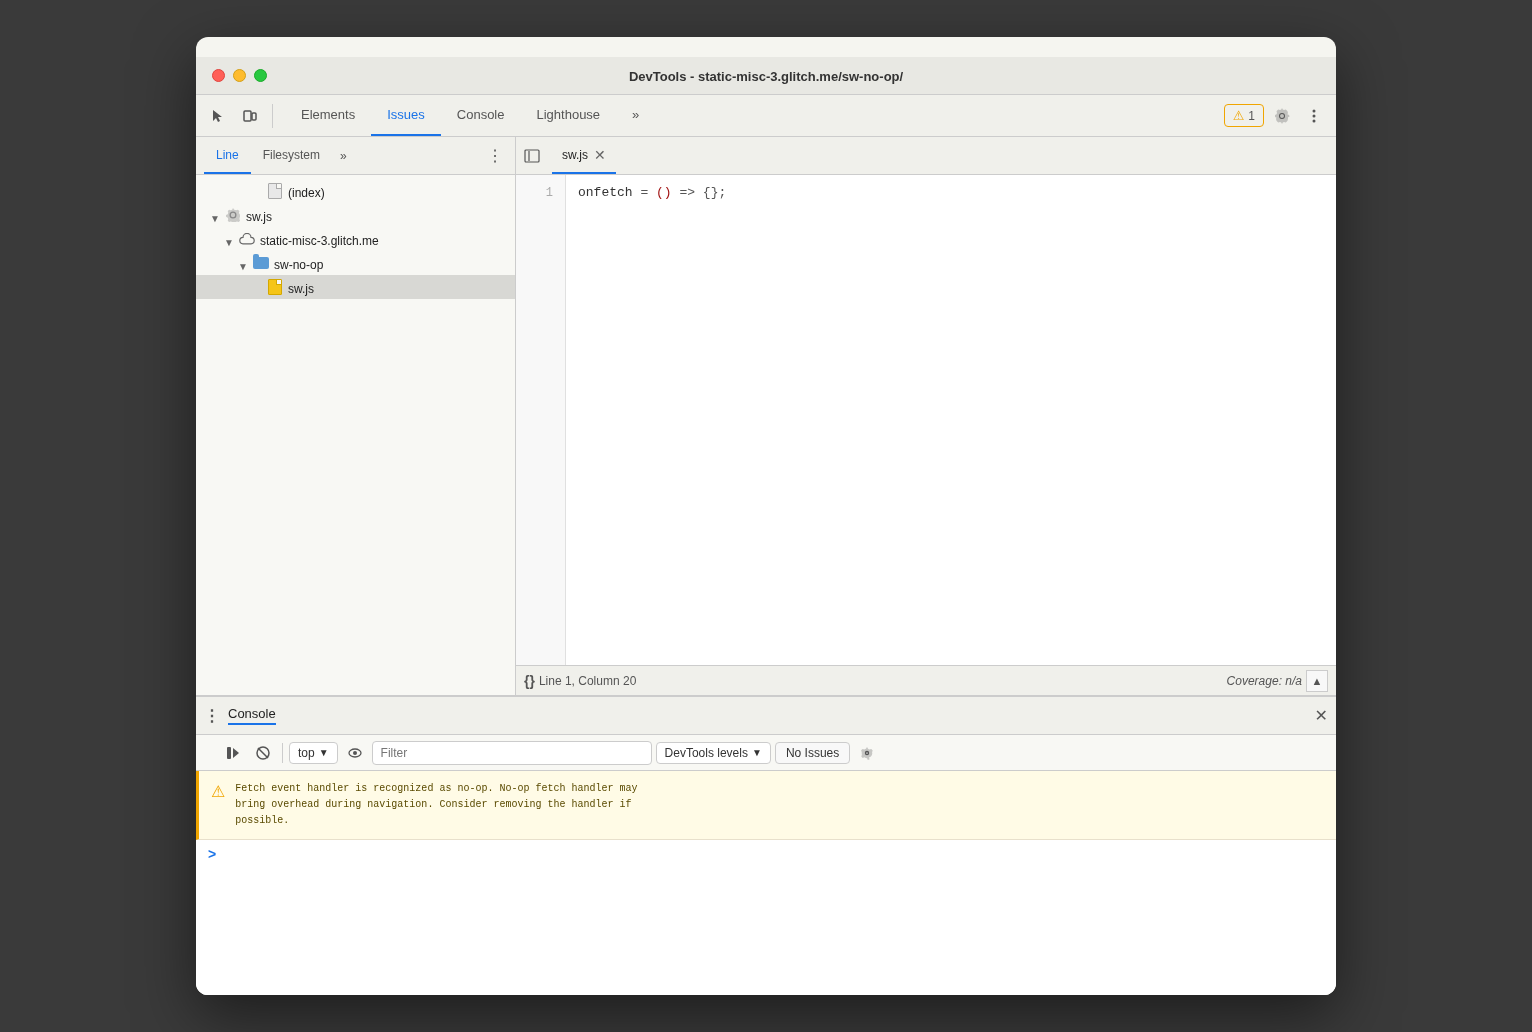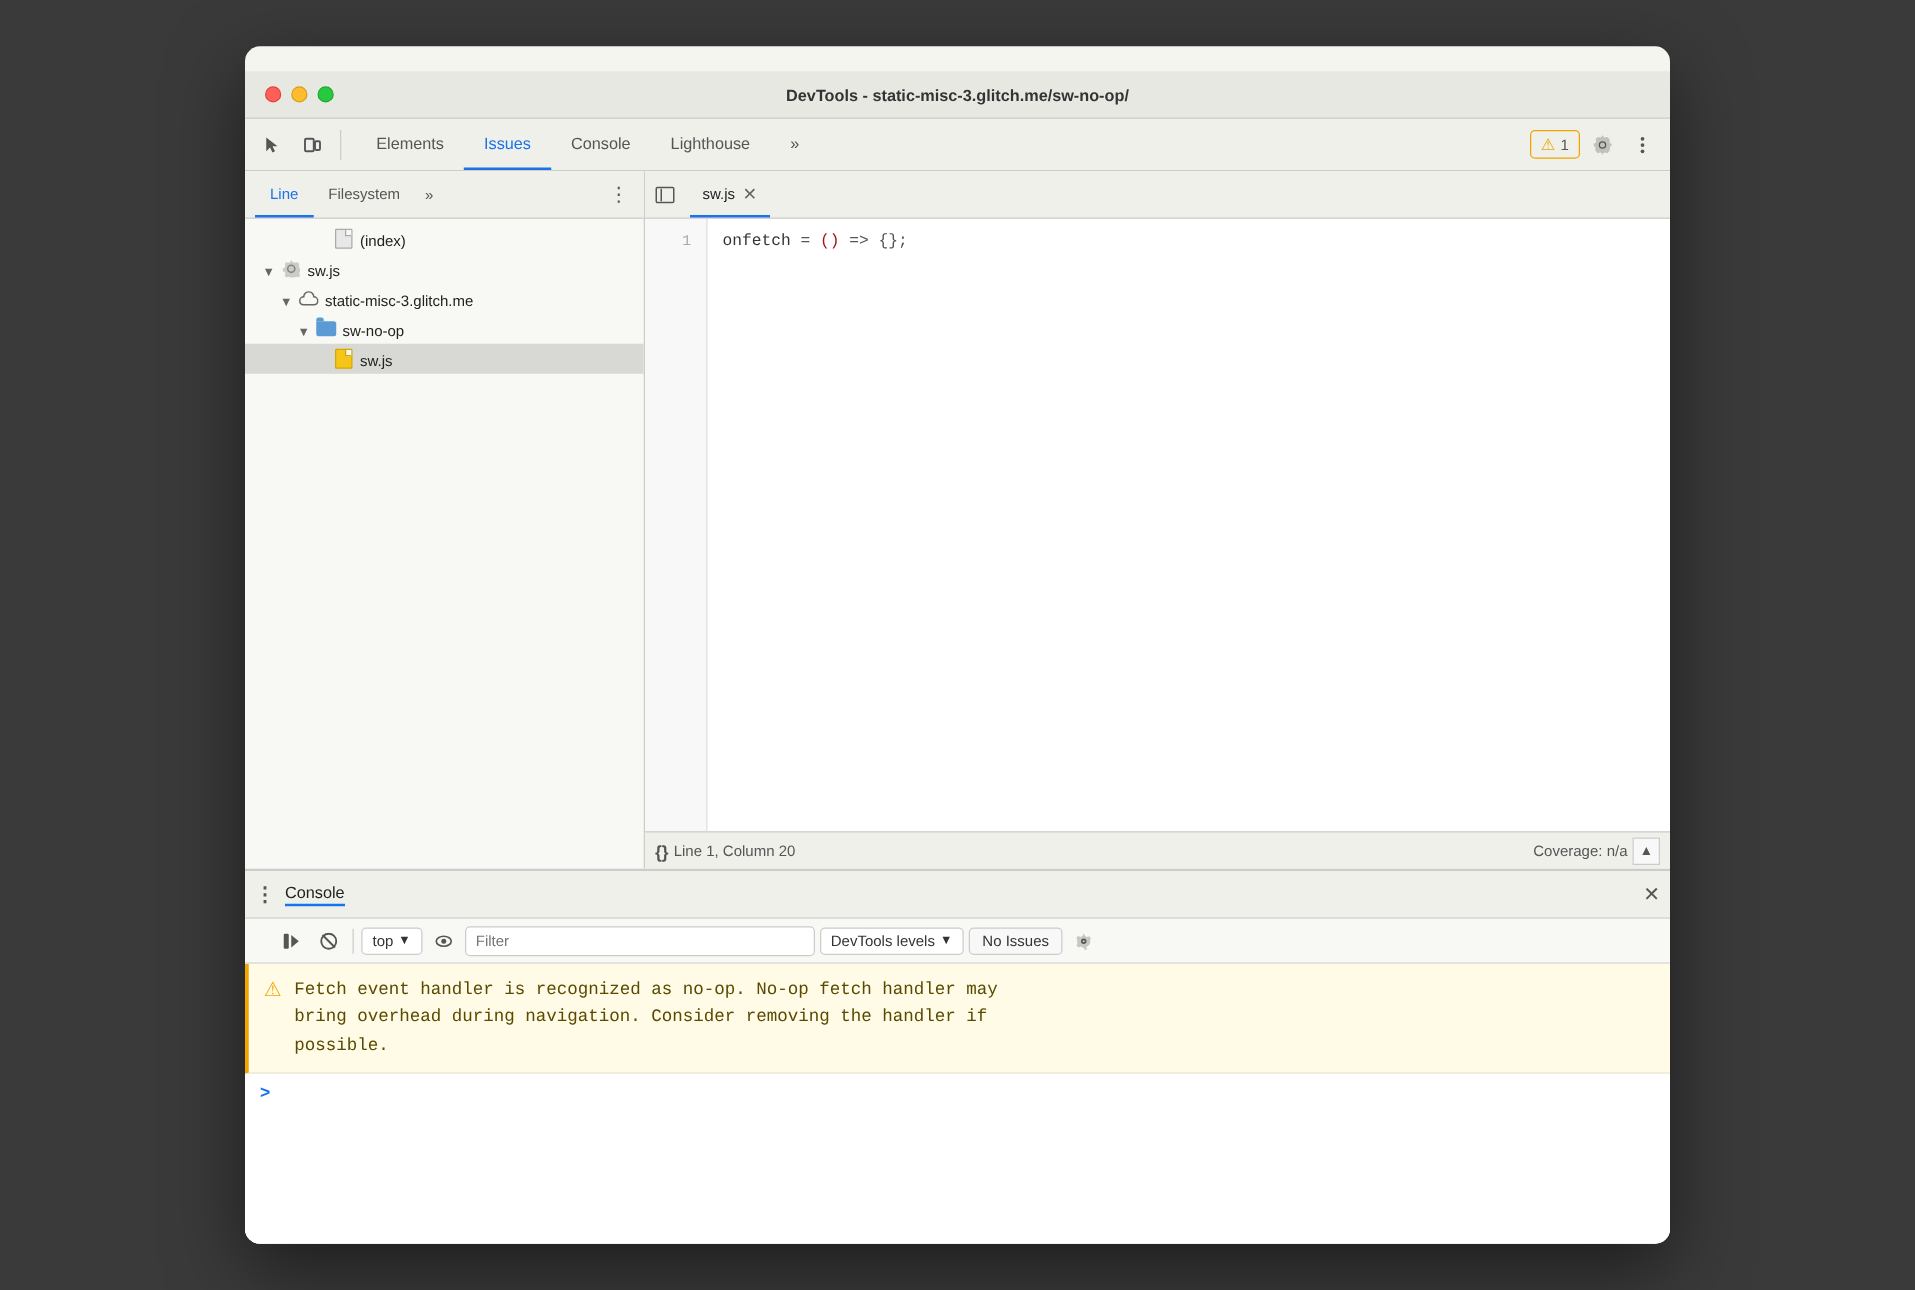--- a/index.html
+++ b/index.html
@@ -334,21 +334,21 @@
       background: #f0f0eb;
       display: flex;
       align-items: center;
       padding: 0 8px;
       font-size: 12px;
       color: #555;
       gap: 8px;
     }
     .status-bar-left { display: flex; align-items: center; gap: 4px; }
     .status-curly { font-size: 14px; font-weight: bold; cursor: pointer; }
-    .status-bar-right { margin-left: auto; display: flex; align-items: center; gap: 4px; }
+    .status-bar-right { margin-left: auto; display: flex; align-items: center; gap: 4px; font-style: italic; }
     .status-up-btn {
       width: 22px;
       height: 22px;
       border: 1px solid #ccc;
       background: #f8f8f8;
       display: flex;
       align-items: center;
       justify-content: center;
       cursor: pointer;
       font-size: 11px;
@@ -477,21 +477,21 @@
       gap: 10px;
     }
     .warn-triangle {
       color: #f0a500;
       font-size: 16px;
       flex-shrink: 0;
       margin-top: 1px;
     }
     .warn-text {
       font-family: 'Courier New', monospace;
-      font-size: 14px;
+      font-size: 10px;
       color: #5a4a00;
       line-height: 1.6;
     }
     .console-prompt {
       display: flex;
       align-items: center;
       padding: 6px 12px;
       gap: 8px;
       background: #fff;
     }

